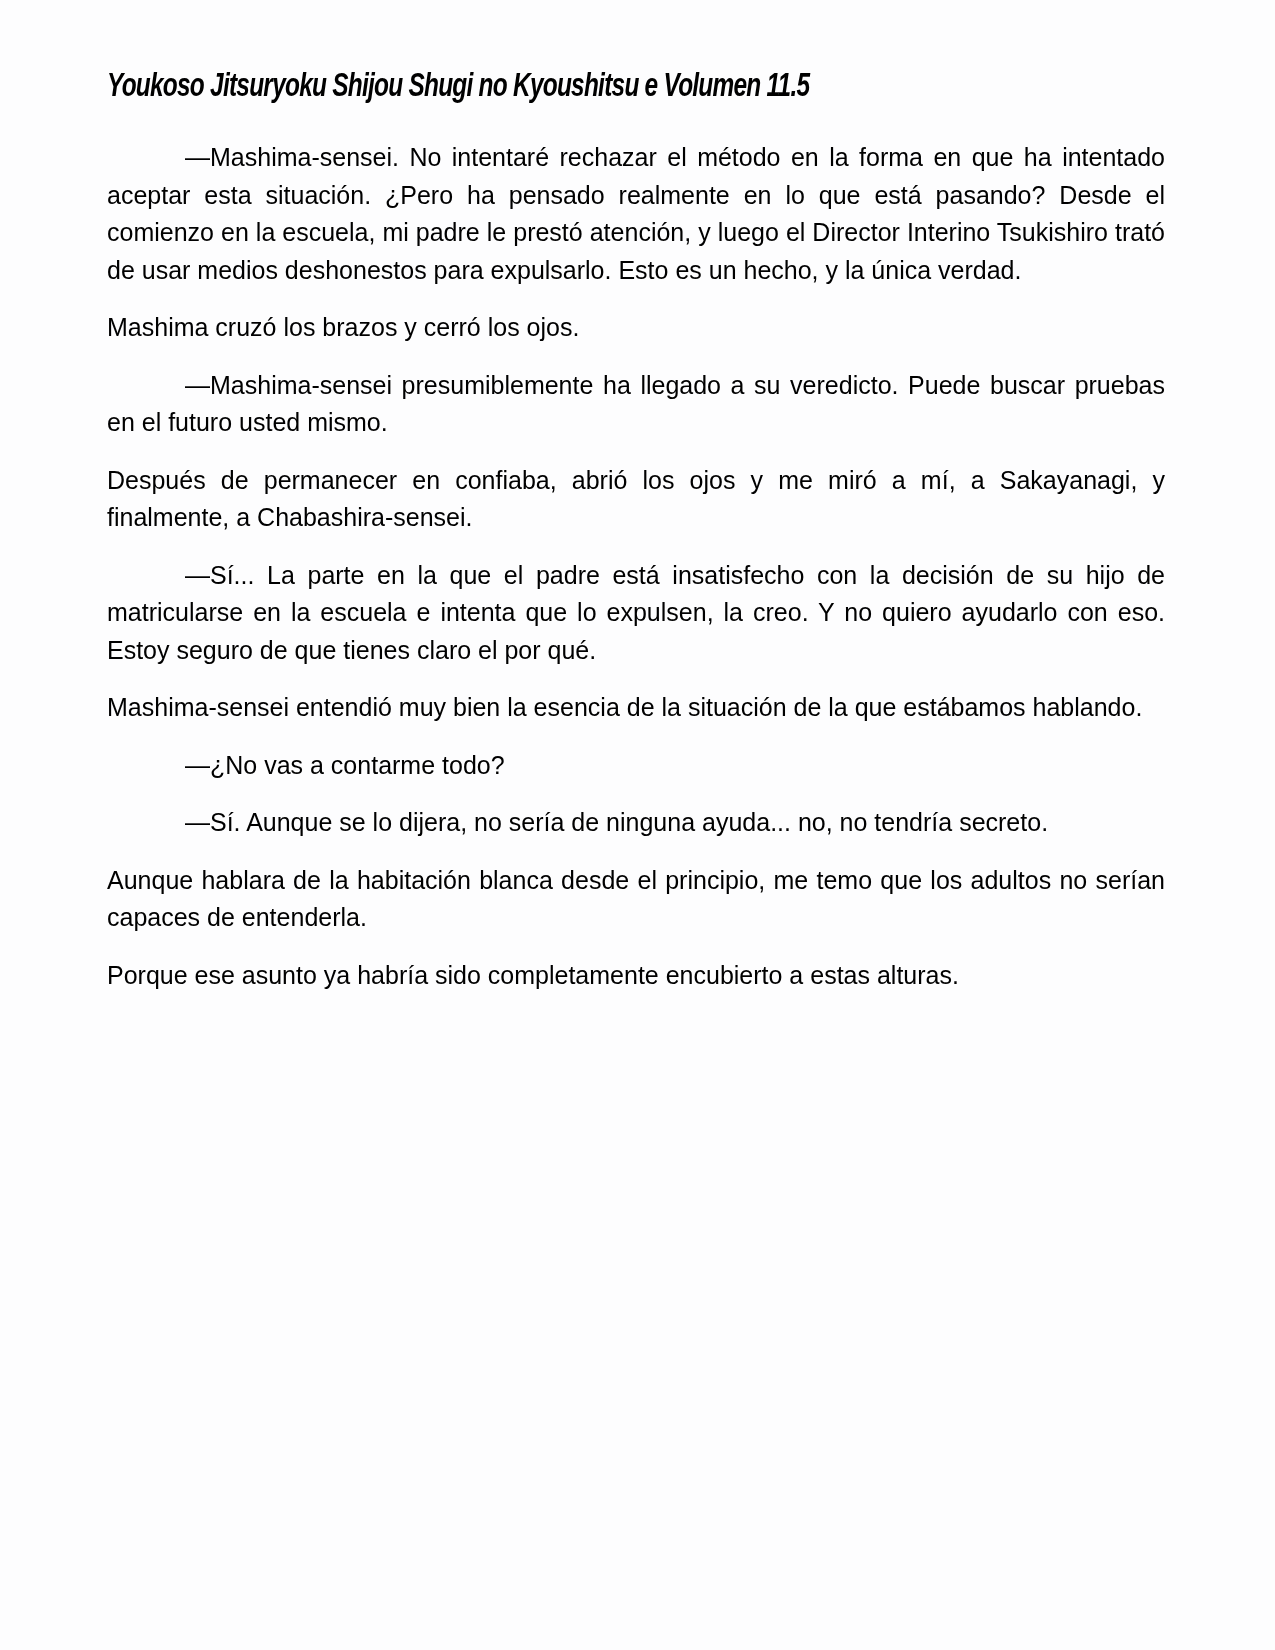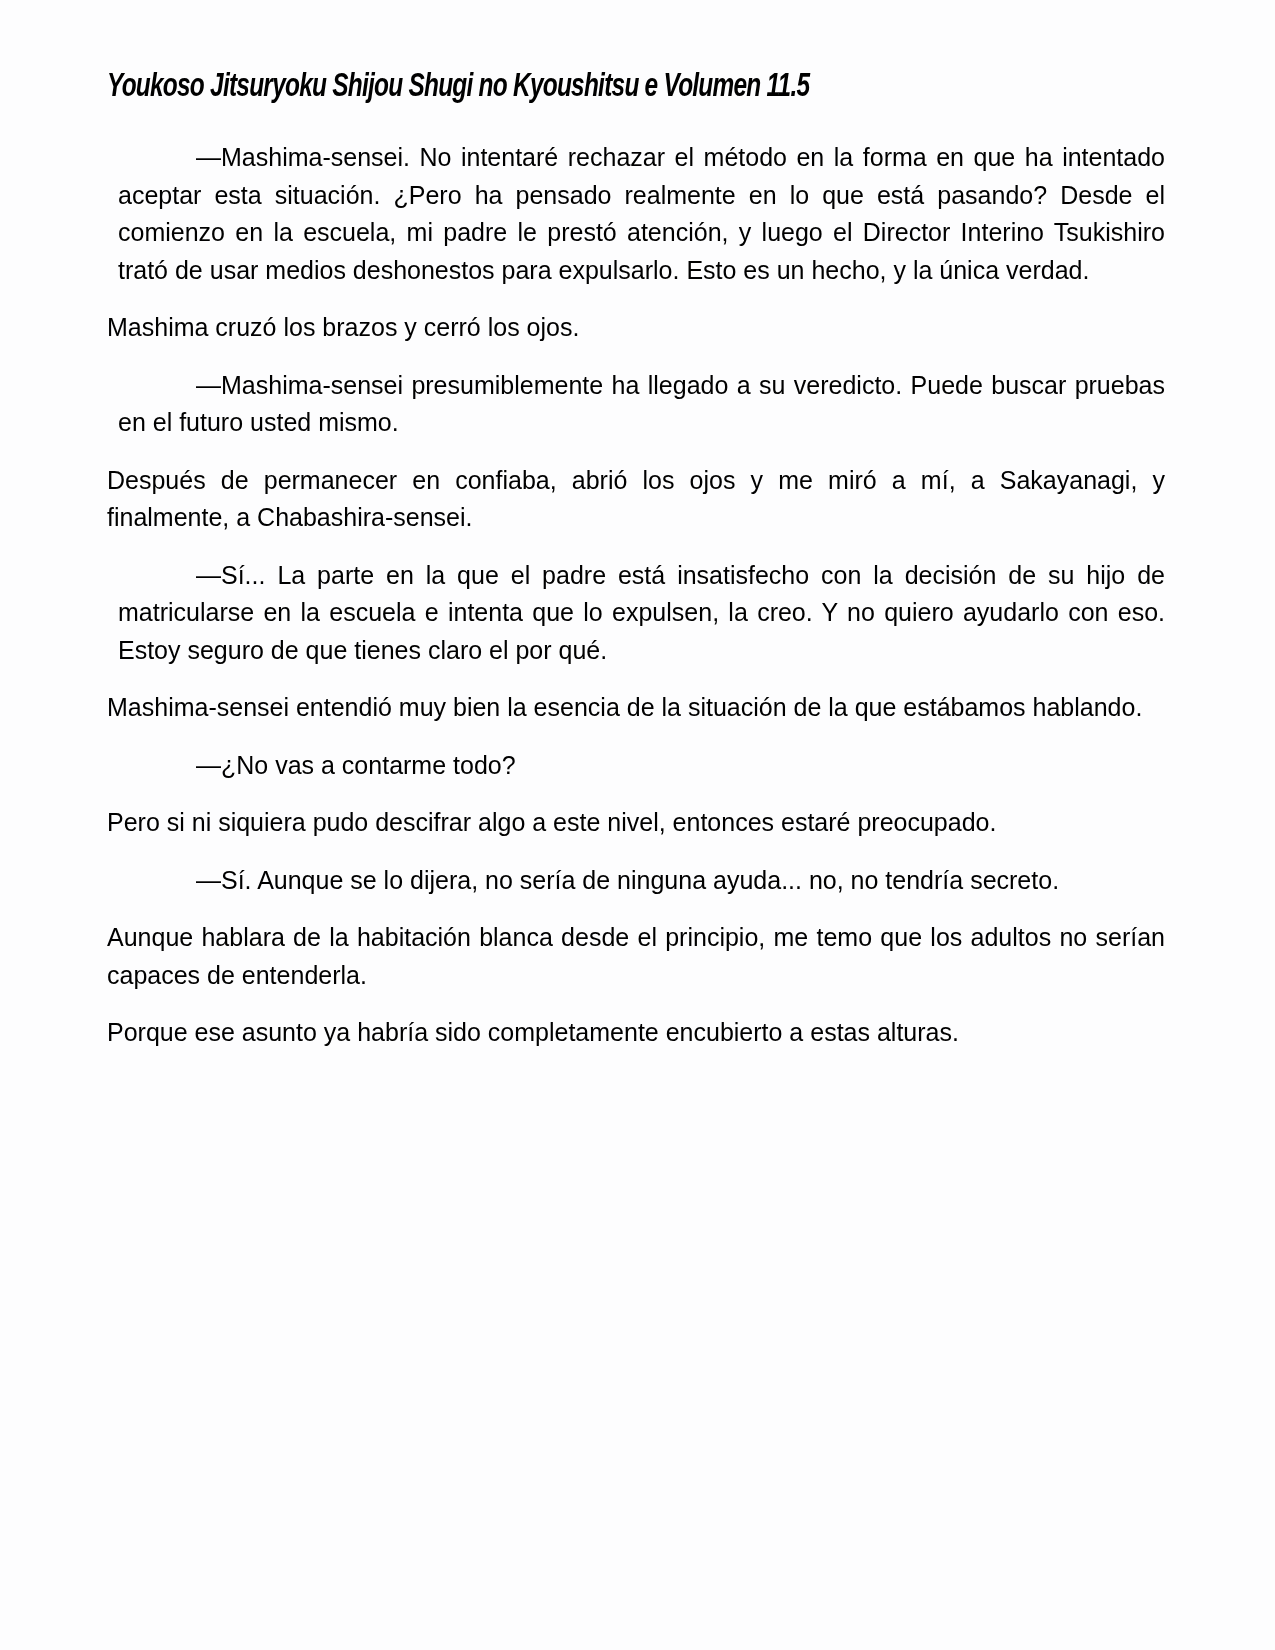--- a/index.html
+++ b/index.html
@@ -50,21 +50,20 @@
     font-size: 25px;
     line-height: 37.5px;
     text-align: justify;
     color: var(--text);
   }
   .content p.para {
     margin: 0 0 20px 0;
   }
   .content p.para.indent {
     text-indent: 78px;
-    margin-left: 11px;
   }
   
   .footer {
     position: absolute;
     left: 107px;
     right: 110px;
     top: 1506px;
   }
   .footer-rule {
     height: 3px;               
@@ -105,21 +104,20 @@
   </div>
 
   <div class="content" id="content">
       <p class="para indent">—Mashima-sensei. No intentaré rechazar el método en la forma en que ha intentado aceptar esta situación. ¿Pero ha pensado realmente en lo que está pasando? Desde el comienzo en la escuela, mi padre le prestó atención, y luego el Director Interino Tsukishiro trató de usar medios deshonestos para expulsarlo. Esto es un hecho, y la única verdad.</p>
       <p class="para">Mashima cruzó los brazos y cerró los ojos.</p>
       <p class="para indent">—Mashima-sensei presumiblemente ha llegado a su veredicto. Puede buscar pruebas en el futuro usted mismo.</p>
       <p class="para">Después de permanecer en confiaba, abrió los ojos y me miró a mí, a Sakayanagi, y finalmente, a Chabashira-sensei.</p>
       <p class="para indent">—Sí... La parte en la que el padre está insatisfecho con la decisión de su hijo de matricularse en la escuela e intenta que lo expulsen, la creo. Y no quiero ayudarlo con eso. Estoy seguro de que tienes claro el por qué.</p>
       <p class="para">Mashima-sensei entendió muy bien la esencia de la situación de la que estábamos hablando.</p>
       <p class="para indent">—¿No vas a contarme todo?</p>
-      <p class="para">Pero si ni siquiera pudo descifrar algo a este nivel, entonces estaré preocupado.</p>
       <p class="para indent">—Sí. Aunque se lo dijera, no sería de ninguna ayuda... no, no tendría secreto.</p>
       <p class="para">Aunque hablara de la habitación blanca desde el principio, me temo que los adultos no serían capaces de entenderla.</p>
       <p class="para">Porque ese asunto ya habría sido completamente encubierto a estas alturas.</p>
     </div>
 
   <div class="footer">
     <div class="footer-rule"></div>
     <div class="footer-row">
       <span class="footer-left">Gladheim Translations</span>
       <span class="footer-right">Página 58</span>

